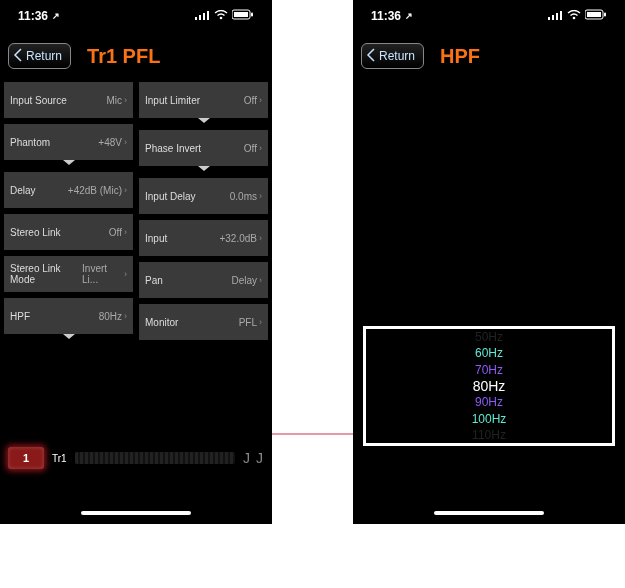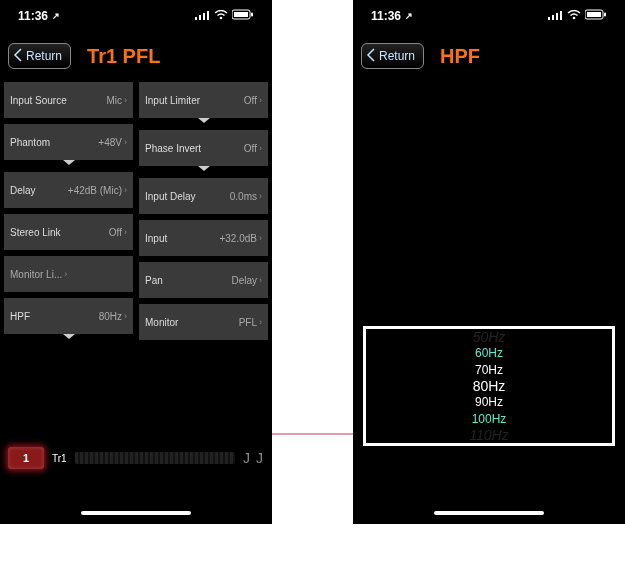--- a/index.html
+++ b/index.html
@@ -26,23 +26,23 @@
   .expander .tri { width: 0; height: 0; border-left: 6px solid transparent; border-right: 6px solid transparent; border-top: 5px solid #ccc; }
   .track-strip { position: absolute; bottom: 48px; left: 0; right: 0; height: 28px; display: flex; align-items: center; padding: 0 8px; gap: 8px; }
   .track-num { width: 36px; height: 22px; background: #8a1a1a; border-radius: 3px; display: flex; align-items: center; justify-content: center; color: #fff; font-size: 11px; font-weight: 700; box-shadow: 0 0 6px 2px rgba(200,30,40,0.7), inset 0 0 4px #fff3; }
   .track-name { color: #fff; font-size: 10px; }
   .meter { flex: 1; height: 12px; background: repeating-linear-gradient(90deg,#222 0 3px,#111 3px 5px); border-radius: 2px; }
   .jj { color: #888; font-size: 14px; letter-spacing: 1px; }
   .home-indicator { position: absolute; bottom: 5px; left: 50%; transform: translateX(-50%); width: 110px; height: 4px; background: #fff; border-radius: 3px; }
   
   .picker { position: absolute; top: 250px; left: 10px; right: 10px; height: 120px; border: 3px solid #fff; background: #000; overflow: hidden; }
   .picker-inner { position: absolute; inset: 0; display: flex; flex-direction: column; align-items: center; justify-content: center; }
-  .picker-item { height: 20px; font-size: 12px; color: #ffffff; display: flex; align-items: center; }
+  .picker-item { height: 20px; font-size: 12px; color: #8b5cf6; display: flex; align-items: center; }
   .picker-item.dim1 { color: #5eead4; }
-  .picker-item.dim2 { color: #222; font-size: 14px; font-style: italic; }
+  .picker-item.dim2 { color: #222; font-size: 12px; }
   .picker-item.sel { color: #fff; font-size: 14px; }
   
   .connector { position: absolute; inset: 0; pointer-events: none; }
 </style>
 </head>
 <body>
 
 <svg class="connector" width="625" height="588">
   <path d="M 72 378 L 72 434 L 479 434 L 479 370" stroke="#d03050" stroke-width="1.2" fill="none"></path>
   <circle cx="72" cy="378" r="2" fill="#d03050"></circle>
@@ -111,22 +111,23 @@
             </span>
           </div>
           <div class="row">
             <span class="label">Stereo Link</span>
             <span class="value">
               <span>Off</span>
               <span class="chev-r">›</span>
             </span>
           </div>
           <div class="row">
-            <span class="value">
-              <span>Monitor Li...</span>
+            <span class="label">Stereo Link Mode</span>
+            <span class="value">
+              <span>Invert Li...</span>
               <span class="chev-r">›</span>
             </span>
           </div>
           <div class="row">
             <span class="label">HPF</span>
             <span class="value">
               <span>80Hz</span>
               <span class="chev-r">›</span>
             </span>
           </div>

